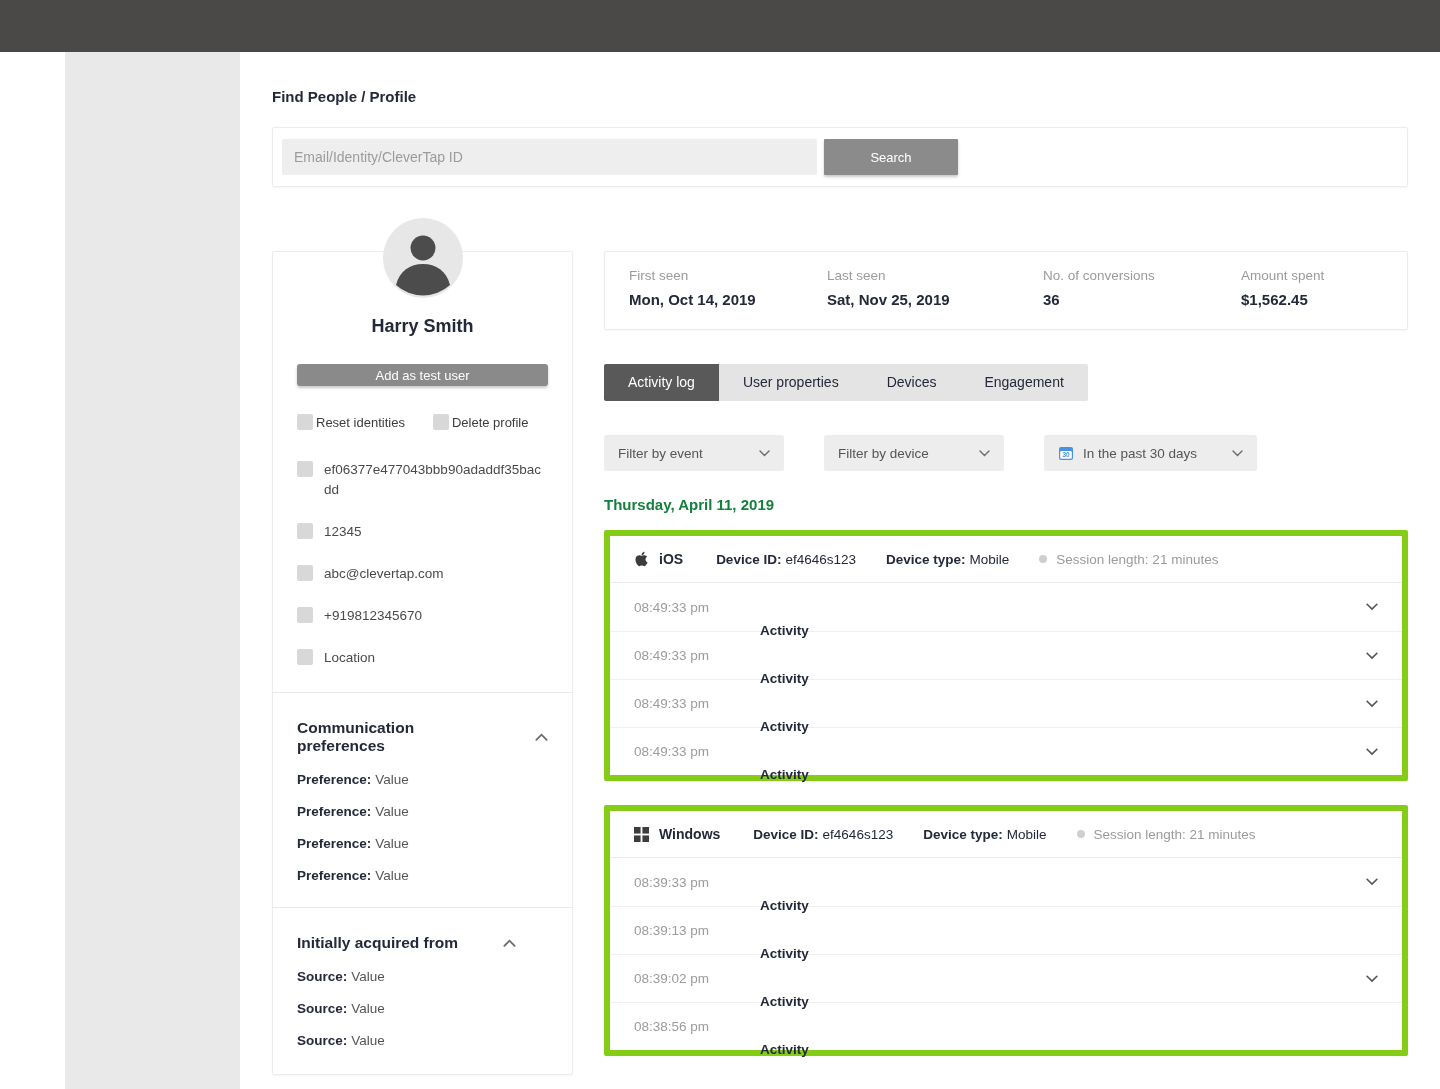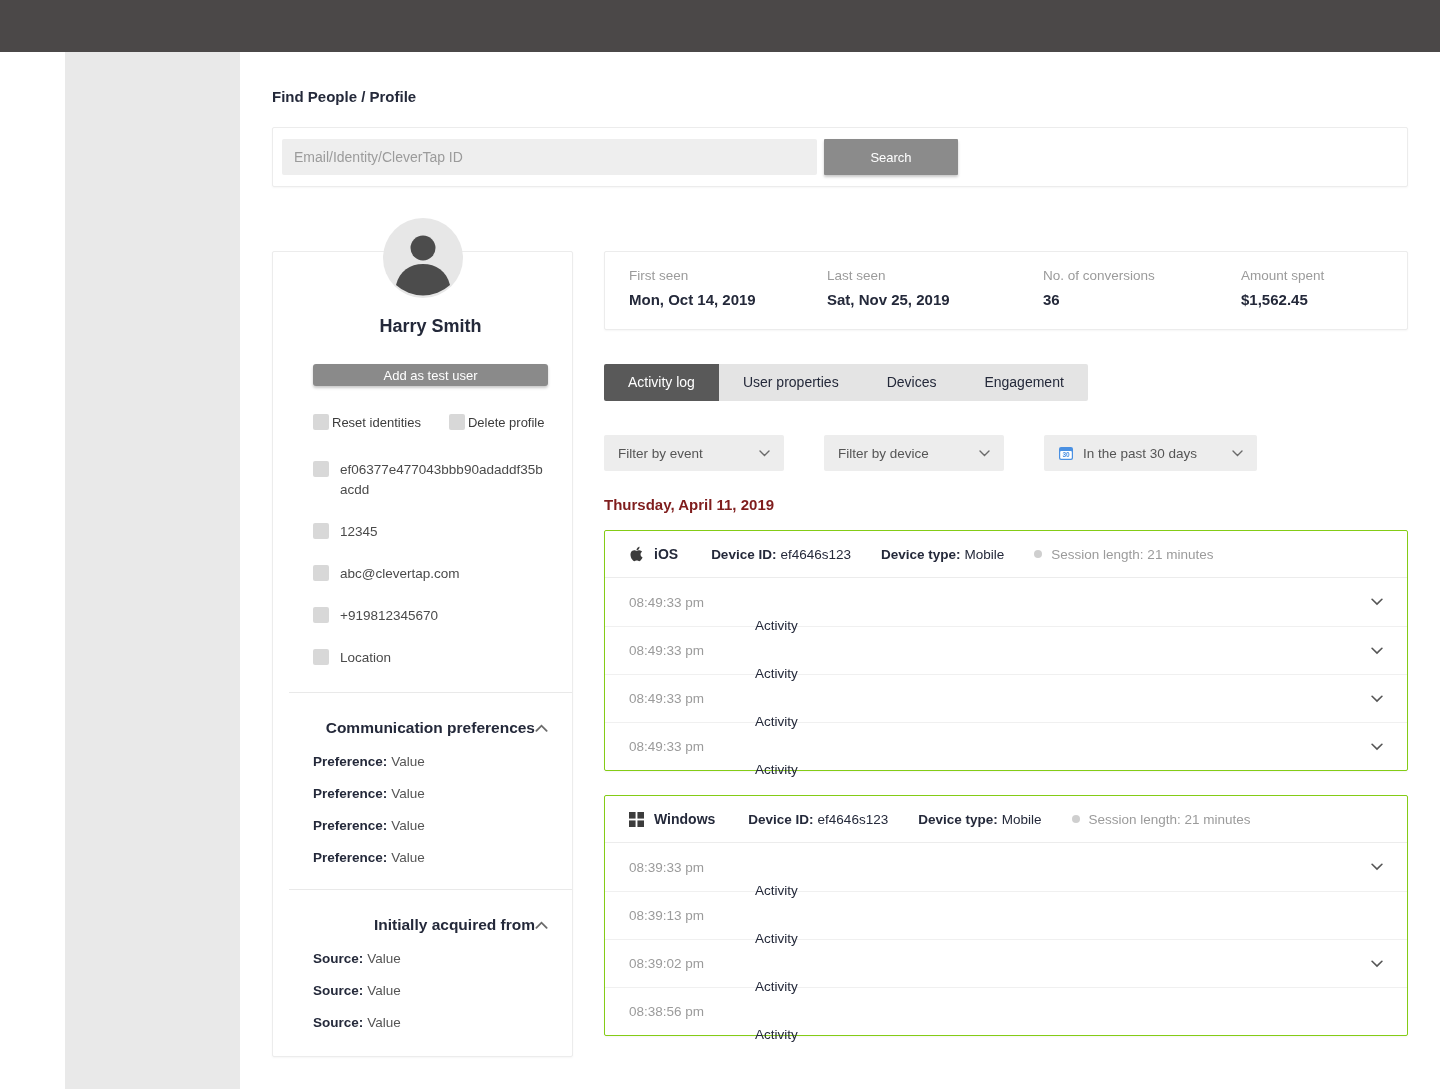--- a/index.html
+++ b/index.html
@@ -32,21 +32,21 @@
     box-shadow:0 2px 3px rgba(0,0,0,.22);
     font-family:"Liberation Sans","DejaVu Sans",sans-serif;
   }
 
   .columns { display:flex; gap:31px; margin-top:64px; align-items:flex-start; }
 
   
   .profile-card {
     position:relative; width:301px; background:#fff; border:1px solid #ececec;
     border-radius:2px; box-shadow:0 1px 2px rgba(0,0,0,.04);
-    padding:0 24px 26px 40px;
+    padding:0 24px 26px 24px;
   }
   .avatar { position:absolute; top:-34px; left:50%; transform:translateX(-50%);
     width:80px; height:80px; border-radius:50%; }
   .profile-name { margin-top:64px; text-align:center; font-size:18px; font-weight:700; }
   .add-test-btn {
     display:block; width:100%; height:22px; margin-top:27px;
     background:#8a8a8a; color:#fff; border:none; border-radius:3px; font-size:13px;
     cursor:pointer; box-shadow:0 2px 3px rgba(0,0,0,.22);
     font-family:"Liberation Sans","DejaVu Sans",sans-serif;
   }
@@ -54,21 +54,21 @@
   .paction { display:flex; align-items:center; gap:3px; cursor:pointer; white-space:nowrap; }
   .sq { width:16px; height:16px; background:#d8d8d8; border-radius:2px; flex:0 0 16px; }
 
   .identity-list { list-style:none; margin:30px 0 0 0; padding:0; }
   .identity-item { display:flex; gap:11px; margin-bottom:22px; align-items:flex-start; }
   .identity-item .sq { margin-top:1px; }
   .identity-text { font-size:13.5px; color:#4a4a4a; line-height:20px; word-break:break-all; max-width:220px; }
 
   .divider { border-top:1px solid #e9e9e9; margin:24px -24px 0 -24px; }
 
-  .section-head { margin-top:26px; display:flex; justify-content:flex-end; align-items:center; cursor:pointer; }
+  .section-head { margin-top:26px; display:flex; justify-content:flex-start; align-items:center; cursor:pointer;gap:45px; }
   .section-title { font-size:15.5px; font-weight:700; color:#24293a; }
   .kv { margin-top:18px; font-size:13.5px; color:#555; line-height:14px; }
   .kv b { color:#24293a; font-weight:700; }
   .kv .kv-val { margin-left:4px; }
 
   
   .right-col { flex:1; min-width:0; }
   .stats-card {
     background:#fff; border:1px solid #ececec; border-radius:2px;
     box-shadow:0 1px 2px rgba(0,0,0,.04);
@@ -90,41 +90,41 @@
     height:36px; width:180px; background:#ededed; border-radius:2px;
     display:flex; align-items:center; justify-content:space-between;
     padding:0 14px; font-size:13.5px; color:#555; cursor:pointer;
   }
   .filter.date { width:213px; justify-content:flex-start; }
   .filter.date .cal { margin-right:9px; flex:0 0 16px; display:flex; }
   .filter.date .flabel { flex:1; }
   .chev { display:inline-flex; }
   .chev.up svg { transform:rotate(180deg); }
 
-  .date-heading { margin-top:25px; font-size:15px; font-weight:700; color:#7f1d1d; }
+  .date-heading { margin-top:25px; font-size:15px; font-weight:700; color:#15803d; }
 
   .device-card {
-    margin-top:17px; background:#fff; border:1px solid #84cc16; border-radius:2px;
+    margin-top:17px; background:#fff; border:6px solid #84cc16; border-radius:2px;
     box-shadow:0 1px 2px rgba(0,0,0,.04);
   }
   .device-card + .device-card { margin-top:24px; }
   .device-head { height:47px; display:flex; align-items:center; padding:0 24px;
     border-bottom:1px solid #ececec; }
   .plat-icon { width:17px; display:flex; margin-right:8px; }
   .plat-name { font-size:14px; font-weight:700; margin-right:33px; }
   .dev-kv { font-size:13.5px; color:#24293a; margin-right:30px; white-space:nowrap; }
   .dev-kv b { font-weight:700; }
   .dev-kv .dv { margin-left:4px; font-weight:400; }
   .session { display:flex; align-items:center; color:#9b9b9b; font-size:13.5px; }
   .dot { width:8px; height:8px; border-radius:50%; background:#cfcfcf; margin-right:9px; }
 
   .event-row { height:48px; display:flex; align-items:center; padding:0 24px; }
   .event-row + .event-row { border-top:1px solid #f0f0f0; }
   .ev-time { width:126px; font-size:13.5px; color:#9b9b9b; flex:0 0 126px; }
-  .ev-label { flex:1; font-size:13.5px; font-weight:400; color:#24293a;margin-top:46px; }
+  .ev-label { flex:1; font-size:13.5px; font-weight:700; color:#24293a;margin-top:46px; }
   .ev-chev { margin-left:auto; display:flex; }
 </style>
 </head>
 <body>
 
 <div class="topbar"></div>
 <div class="sidebar"></div>
 
 <div class="main">
 

